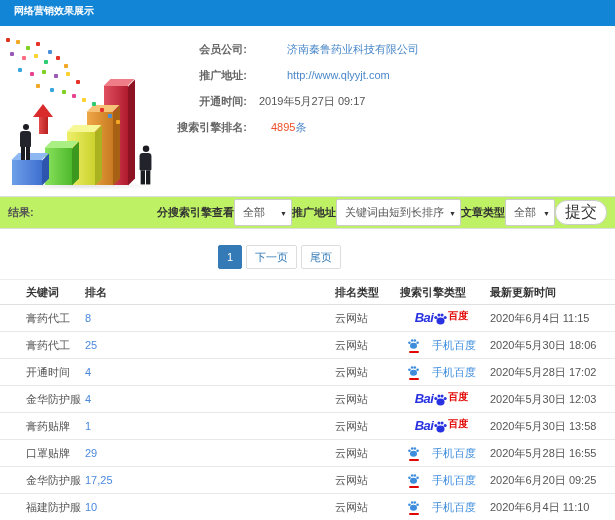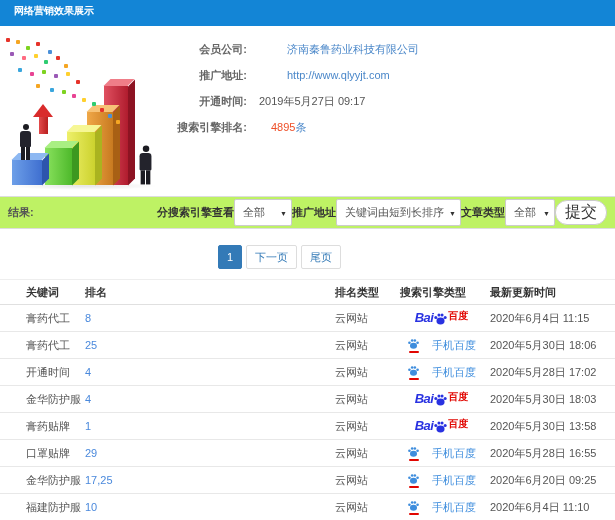--- a/index.html
+++ b/index.html
@@ -266,21 +266,21 @@
           <ellipse cx="12" cy="16" rx="6.5" ry="5.5"></ellipse>
                 <circle cx="4.5" cy="10.5" r="2.4"></circle>
           <circle cx="9.5" cy="6.5" r="2.4"></circle>
                 <circle cx="14.5" cy="6.5" r="2.4"></circle>
                 <circle cx="19.5" cy="10.5" r="2.4"></circle>
         </svg>
         <span class="du">百度</span>
       </span>
 
     </div>
-    <div class="c-date">2020年5月30日 18:03</div>
+    <div class="c-date">2020年5月30日 12:03</div>
   </div>
 
   <div class="t-row">
     <div class="c-kw">膏药贴牌</div>
     <div class="c-rank"><a>1</a></div>
     <div>云网站</div>
     <div class="c-eng">
       <span class="baidu-logo" style="display: inline-flex;">
         <span class="bai">Bai</span>
         <svg class="paw" width="15" height="15" viewBox="0 0 24 24" fill="#2932e1">

